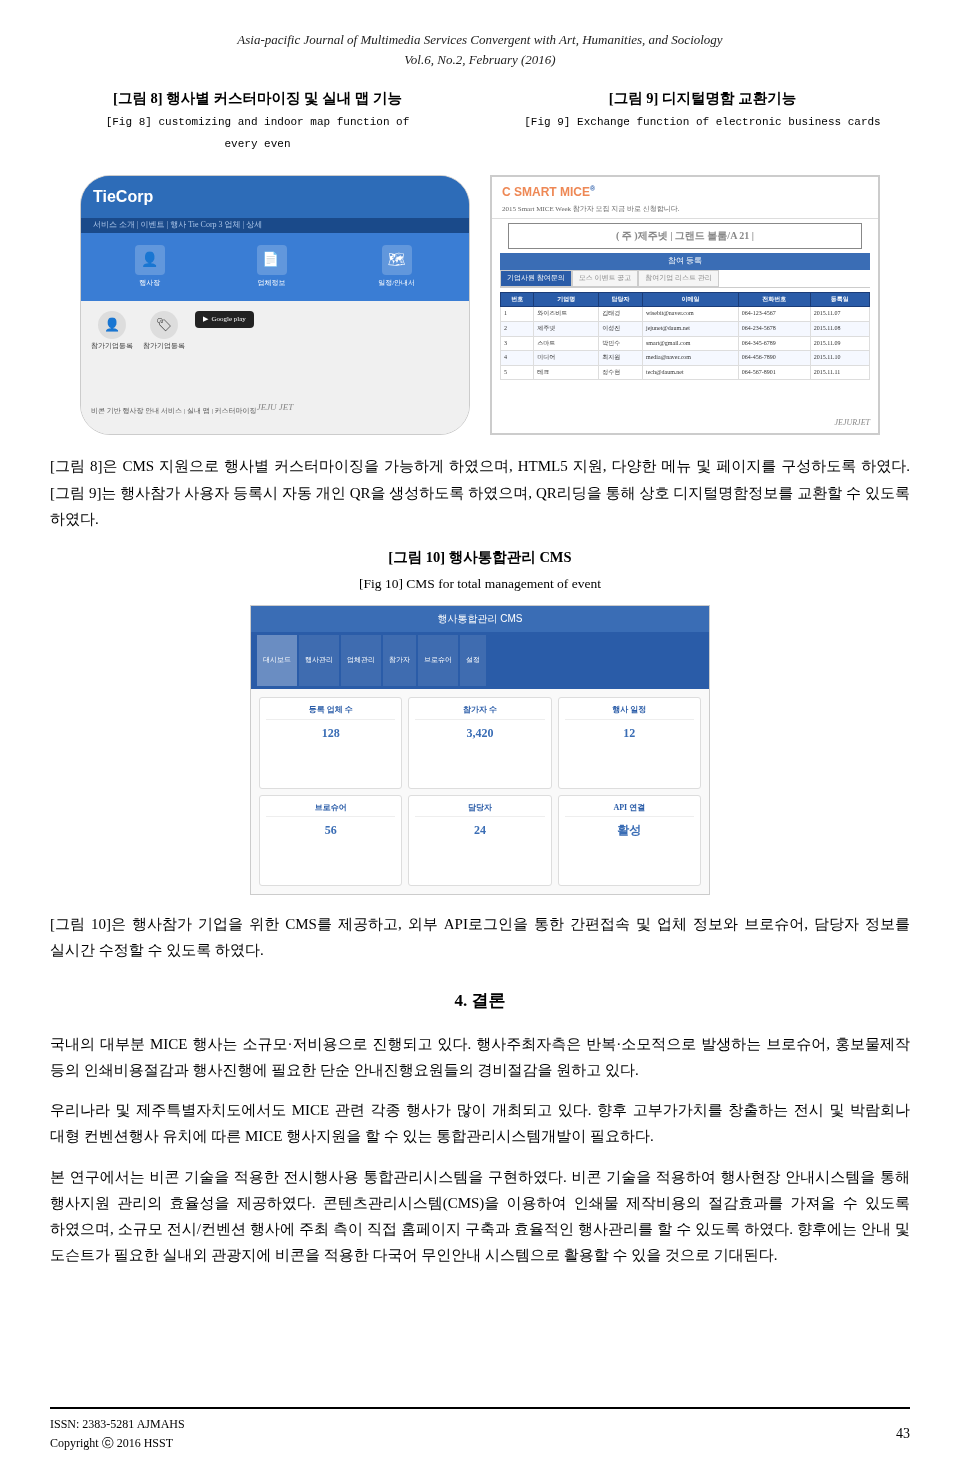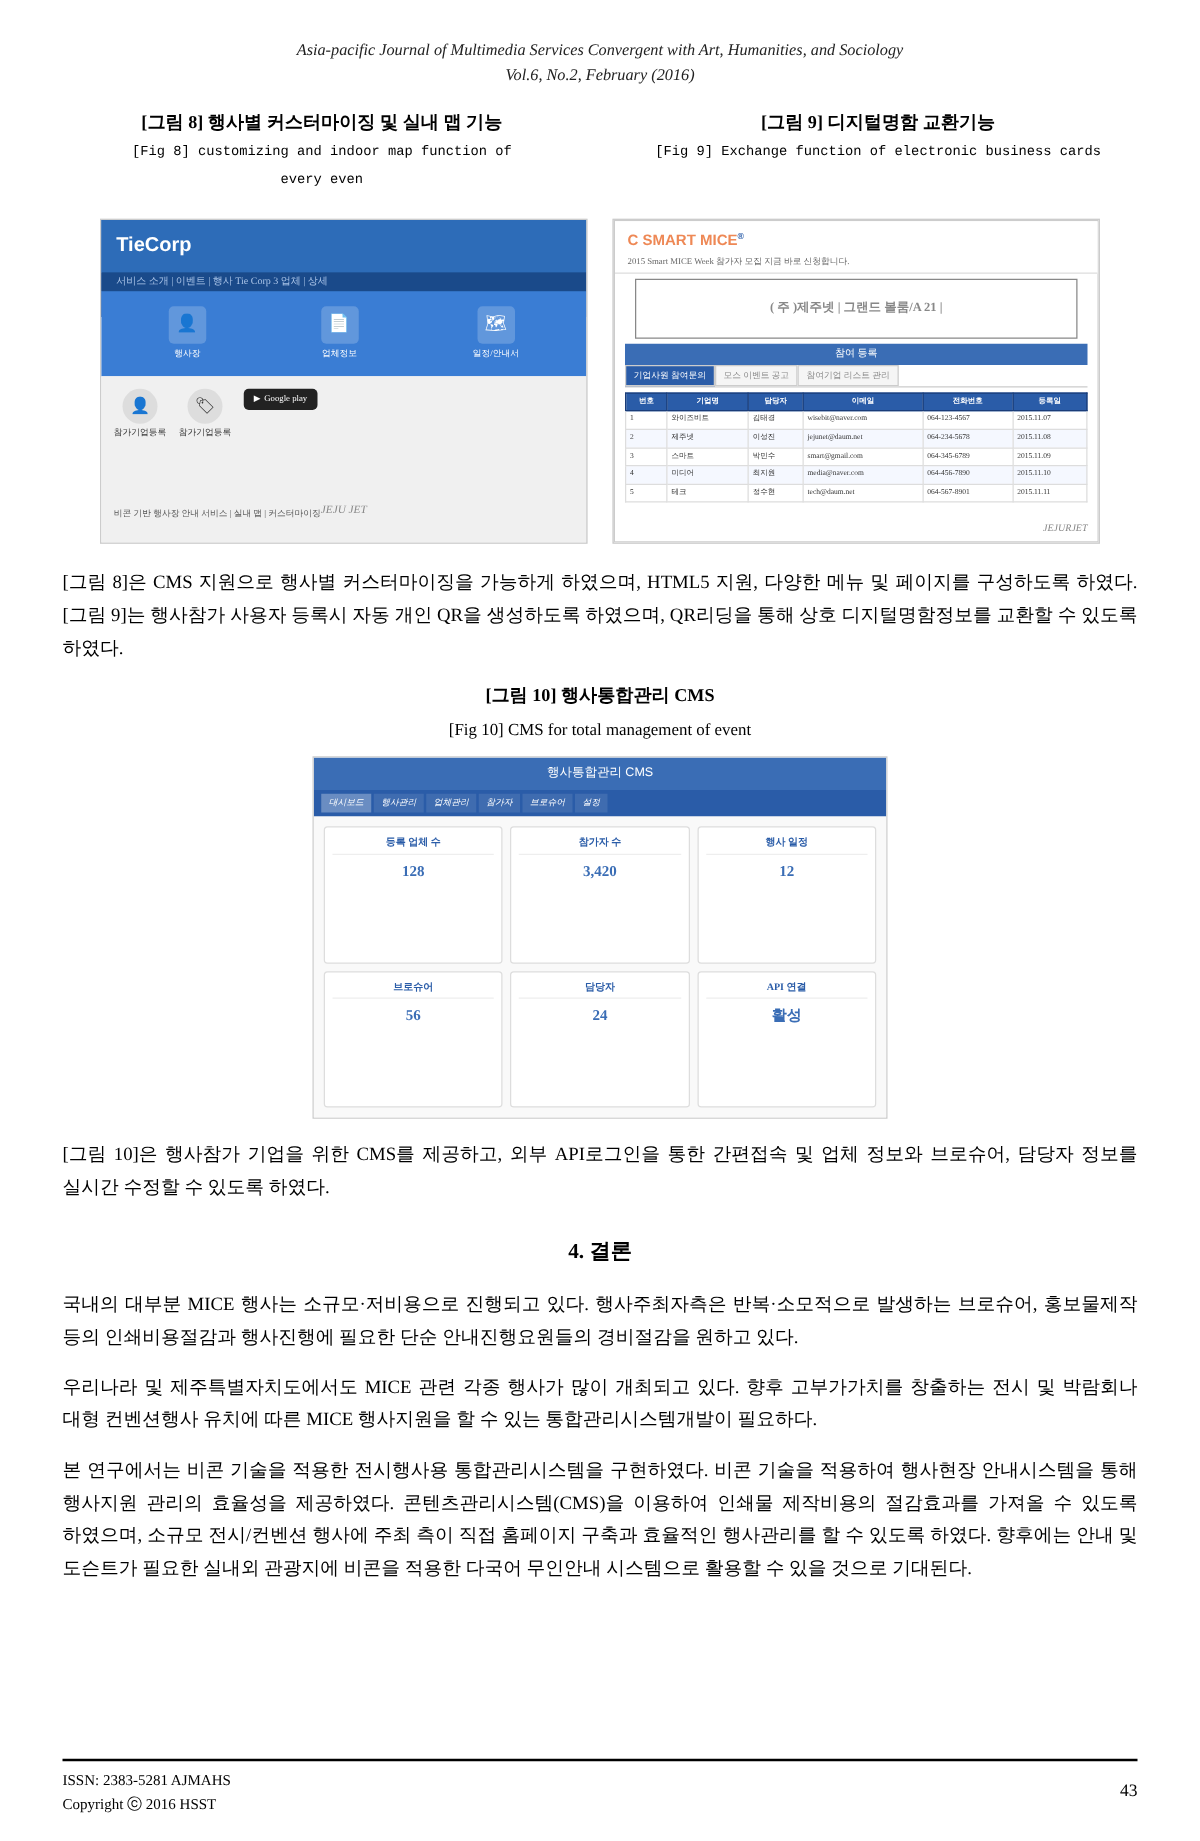--- a/index.html
+++ b/index.html
@@ -63,20 +63,21 @@
       align-items: center;
       justify-content: center;
       color: #888;
       font-size: 11px;
       position: relative;
       overflow: hidden;
     }
     .img-left {
       width: 390px;
       height: 260px;
+      border-radius: 30px;
     }
     .img-right {
       width: 390px;
       height: 260px;
     }
     .tiecorp-mock {
       width: 100%;
       height: 100%;
       background: linear-gradient(180deg, #2d6cb8 0%, #1a4a8a 30%, #f5f5f5 30%);
       position: relative;
@@ -194,21 +195,21 @@
     .sm-logo span { color: #e85; }
     .sm-subtitle {
       font-size: 7px;
       color: #666;
       margin-top: 1px;
     }
     .sm-section-title {
       font-size: 10px;
       font-weight: bold;
       text-align: center;
-      padding: 15px;
+      padding: 4px;
       border: 1px solid #888;
       margin: 4px 16px;
     }
     .sm-tabs {
       display: flex;
       border-bottom: 1px solid #ccc;
       margin: 0 8px;
     }
     .sm-tab {
       font-size: 7px;
@@ -286,23 +287,22 @@
     }
     .cms-nav {
       background: #2a5ca8;
       display: flex;
       gap: 2px;
       padding: 3px 6px;
     }
     .cms-nav-item {
       color: white;
       font-size: 7px;
-      padding: 2px 6px;
+      padding: 20px 6px;
       background: rgba(255,255,255,0.1);
-      font-style: italic;
     }
     .cms-nav-item.active { background: rgba(255,255,255,0.3); }
     .cms-content {
       flex: 1;
       padding: 8px;
       display: grid;
       grid-template-columns: 1fr 1fr 1fr;
       gap: 6px;
     }
     .cms-card {

